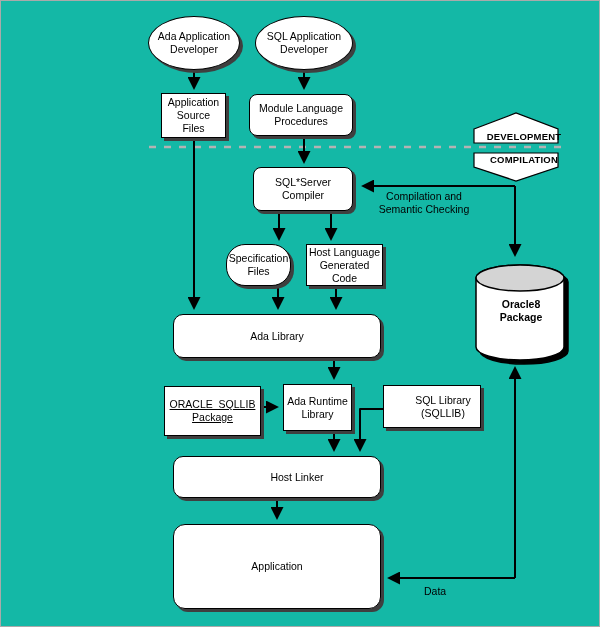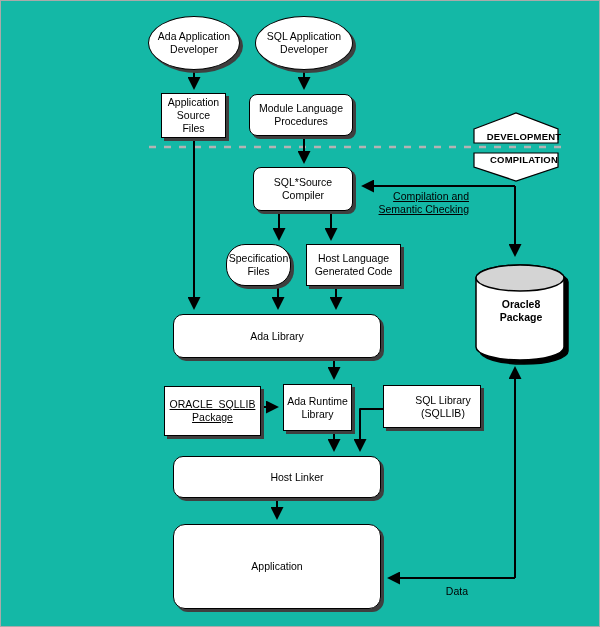--- a/index.html
+++ b/index.html
@@ -80,26 +80,26 @@
 Developer</div>
   <div class="node ellipse" style="left:254px;top:15px;width:98px;height:54px;">SQL Application
 Developer</div>
 
   <div class="node" style="left:160px;top:92px;width:65px;height:45px;">Application
 Source
 Files</div>
   <div class="node r8" style="left:248px;top:93px;width:104px;height:42px;">Module Language
 Procedures</div>
 
-  <div class="node r8" style="left:252px;top:166px;width:100px;height:44px;">SQL*Source
+  <div class="node r8" style="left:252px;top:166px;width:100px;height:44px;">SQL*Server
 Compiler</div>
 
   <div class="node" style="left:225px;top:243px;width:65px;height:42px;border-radius:19px;">Specification
 Files</div>
-  <div class="node" style="left:305px;top:243px;width:95px;height:42px;">Host Language
+  <div class="node" style="left:305px;top:243px;width:77px;height:42px;">Host Language
 Generated Code</div>
 
   <div class="node r10" style="left:172px;top:313px;width:208px;height:44px;">Ada Library</div>
 
   <div class="node" style="left:163px;top:385px;width:97px;height:50px;text-decoration:underline;">ORACLE_SQLLIB
 Package</div>
   <div class="node" style="left:282px;top:383px;width:69px;height:47px;">Ada Runtime
 Library</div>
   <div class="node" style="left:382px;top:384px;width:98px;height:43px;padding-left:22px;">SQL Library
 (SQLLIB)</div>
@@ -107,17 +107,17 @@
   <div class="node r10" style="left:172px;top:455px;width:208px;height:42px;padding-left:40px;">Host Linker</div>
 
   <div class="node r12" style="left:172px;top:523px;width:208px;height:85px;">Application</div>
 
   <div id="server-label">Oracle8
 Package</div>
 
   <div class="phase" style="left:473px;top:129px;">DEVELOPMENT</div>
   <div class="phase" style="left:473px;top:152px;">COMPILATION</div>
 
-  <div class="lbl" style="left:358px;top:189px;width:110px;text-align:right;text-decoration:underline;">Compilation and
+  <div class="lbl" style="left:368px;top:189px;width:110px;text-align:center;">Compilation and
 Semantic Checking</div>
-  <div class="lbl" style="left:423px;top:584px;width:44px;text-align:right;">Data</div>
+  <div class="lbl" style="left:423px;top:584px;width:44px;text-align:left;">Data</div>
 
 </div>
 
 </body></html>

